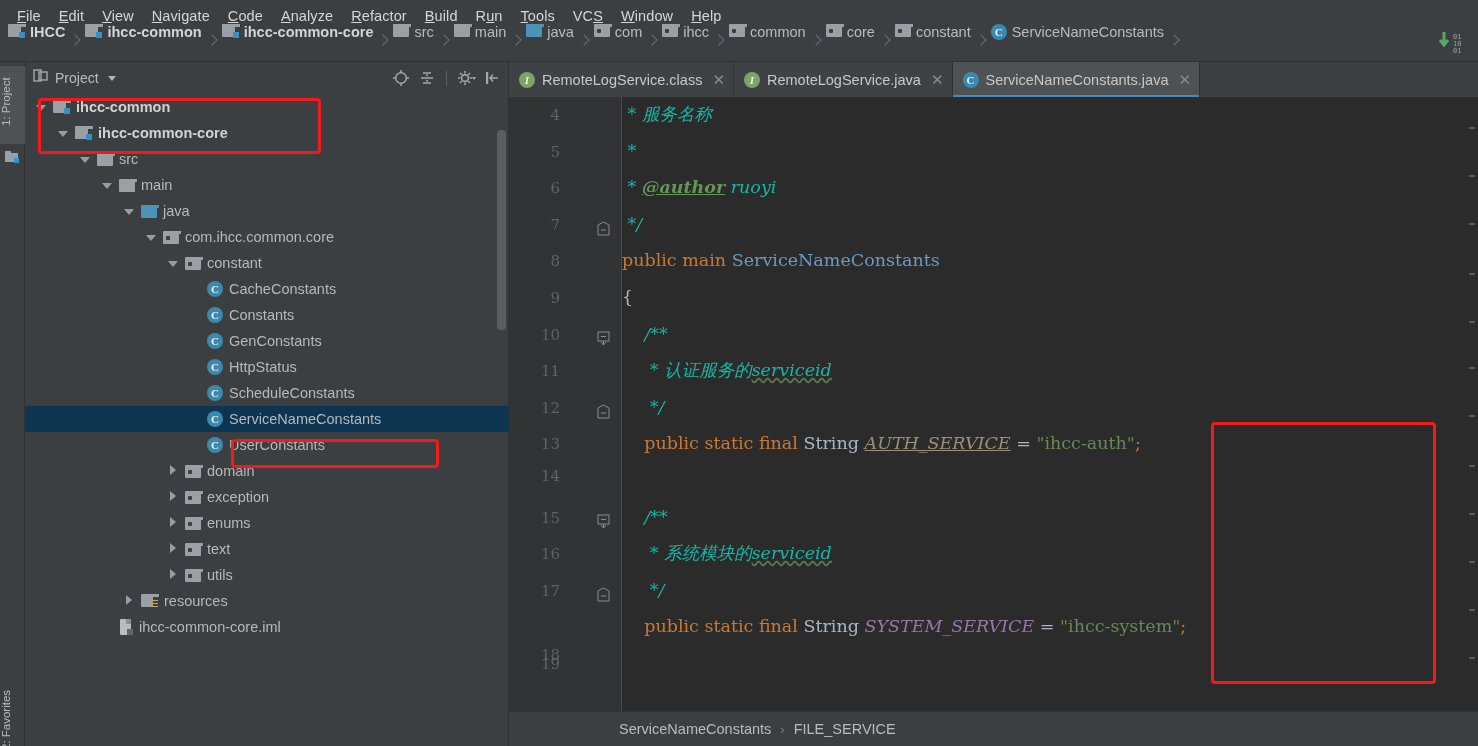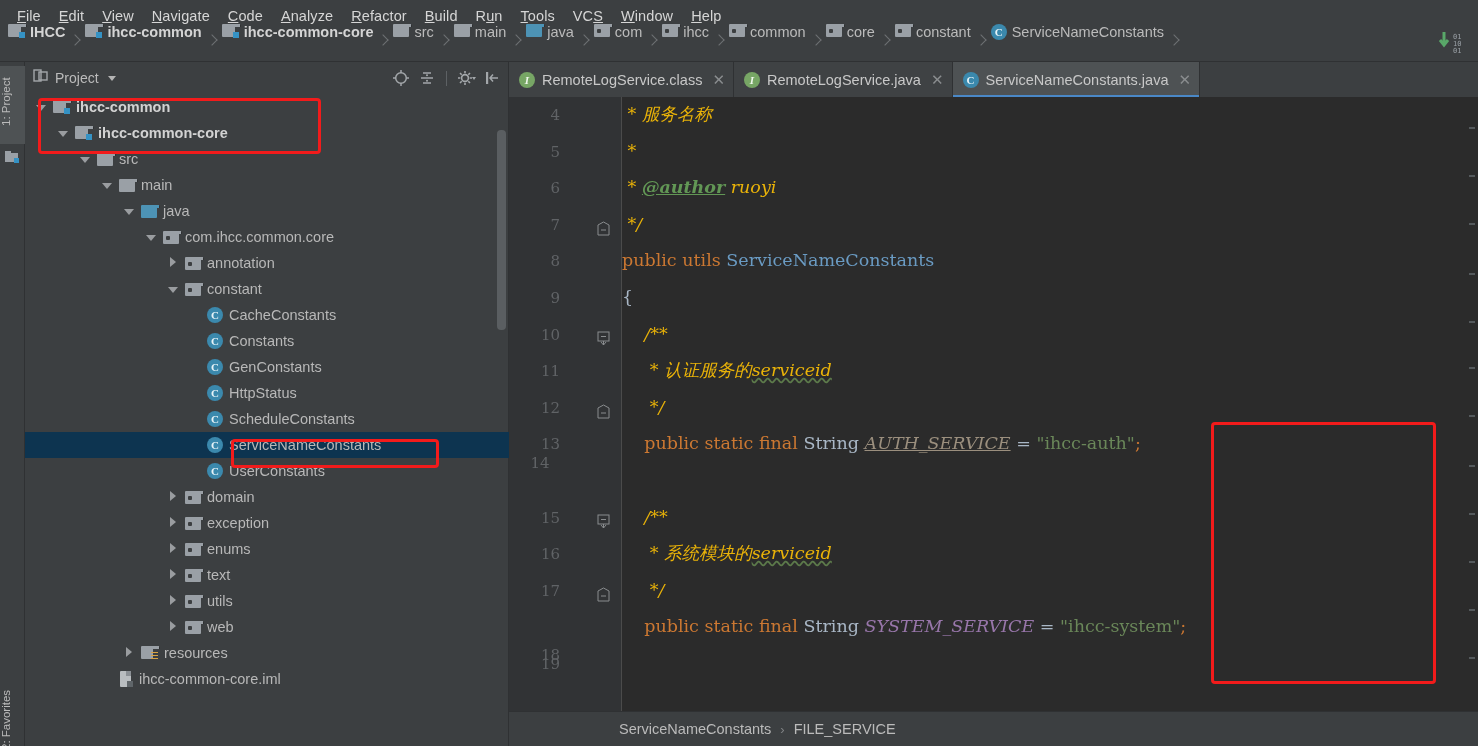--- a/index.html
+++ b/index.html
@@ -146,21 +146,21 @@
   .code-wrap { position: absolute; left: 0; top: 35px; width: 969px; height: 614px; background: #2b2b2b; }
   .gutter { position: absolute; left: 0; top: 0; width: 113px; height: 614px; background: #313335; }
   .gutter-line { position: absolute; right: 62px; font-size: 15px; color: #606366;
      font-family: "DejaVu Serif", "Liberation Serif", serif; text-align: right; width: 40px; }
   .fold { position: absolute; left: 88px; width: 13px; height: 13px; }
   .code { position: absolute; left: 113px; top: 0; right: 0; height: 614px; }
   .cl {
     position: absolute; left: 0; font-size: 17.5px; line-height: 26px;
     font-family: "DejaVu Serif", "Liberation Serif", serif; white-space: pre;
   }
-  .cmt { color: #eab308; font-style: italic; }
+  .cmt { color: #14b8a6; font-style: italic; }
   .cmt-b { color: #629755; font-style: italic; font-weight: bold; text-decoration: underline; }
   .kw { color: #cc7832; }
   .typ { color: #a9b7c6; }
   .punc { color: #a9b7c6; }
   .fld { color: #9b8f7e; font-style: italic; text-decoration: underline; }
   .fld2 { color: #9876aa; font-style: italic; }
   .str { color: #6a8759; }
   .semi { color: #cc7832; }
   .typeblue { color: #6a9bc3; }
   .squiggle { text-decoration: underline; text-decoration-style: wavy; text-decoration-color: #5c7a4a; margin-top: 44px; }
@@ -424,30 +424,20 @@
           <span class="arrow down"></span>
           <span style="display:inline-block;width:6px"></span>
           <span class="ic ic-folder">
             <span class="tab"></span>
             <span class="bd"></span>
             <span class="dot"></span>
           </span>
           <span class="lbl">com.ihcc.common.core</span>
         </div>
         <div class="row" style="padding-left: 142px;">
-          <span class="arrow right"></span>
-          <span style="display:inline-block;width:6px"></span>
-          <span class="ic ic-folder">
-            <span class="tab"></span>
-            <span class="bd"></span>
-            <span class="dot"></span>
-          </span>
-          <span class="lbl">annotation</span>
-        </div>
-        <div class="row" style="padding-left: 142px;">
           <span class="arrow down"></span>
           <span style="display:inline-block;width:6px"></span>
           <span class="ic ic-folder">
             <span class="tab"></span>
             <span class="bd"></span>
             <span class="dot"></span>
           </span>
           <span class="lbl">constant</span>
         </div>
         <div class="row" style="padding-left: 164px;">
@@ -534,30 +524,20 @@
         </div>
         <div class="row" style="padding-left: 142px;">
           <span class="arrow right"></span>
           <span style="display:inline-block;width:6px"></span>
           <span class="ic ic-folder">
             <span class="tab"></span>
             <span class="bd"></span>
             <span class="dot"></span>
           </span>
           <span class="lbl">utils</span>
-        </div>
-        <div class="row" style="padding-left: 142px;">
-          <span class="arrow right"></span>
-          <span style="display:inline-block;width:6px"></span>
-          <span class="ic ic-folder">
-            <span class="tab"></span>
-            <span class="bd"></span>
-            <span class="dot"></span>
-          </span>
-          <span class="lbl">web</span>
         </div>
         <div class="row" style="padding-left: 98px;">
           <span class="arrow right"></span>
           <span style="display:inline-block;width:6px"></span>
           <span class="ic ic-res">
             <span class="tab"></span>
             <span class="bd"></span>
             <span class="ln"></span>
             <span class="ln2"></span>
             <span class="ln3"></span>
@@ -615,21 +595,21 @@
               <path d="M6.5 10v4" stroke="#8a8d8f"></path>
               <path d="M4 11l2.5 3L9 11" fill="none" stroke="#8a8d8f"></path>
             </svg></div>
           <div class="gutter-line" style="top: 265.2px;">11</div>
           <div class="gutter-line" style="top: 301.8px;">12</div>
           <div class="fold" style="top: 306.8px;"><svg width="13" height="15" viewBox="0 0 13 15">
               <path d="M6.5 1L12 4v10H1V4z" fill="none" stroke="#8a8d8f"></path>
               <path d="M4 9h5" stroke="#8a8d8f"></path>
             </svg></div>
           <div class="gutter-line" style="top: 338.4px;">13</div>
-          <div class="gutter-line" style="top: 357px; text-align: center;">14</div>
+          <div class="gutter-line" style="top: 370px;">14</div>
           <div class="gutter-line" style="top: 411.6px;">15</div>
           <div class="fold" style="top: 416.6px;"><svg width="13" height="15" viewBox="0 0 13 15">
               <rect x="1" y="1" width="11" height="9" fill="none" stroke="#8a8d8f"></rect>
               <path d="M4 5.5h5" stroke="#8a8d8f"></path>
               <path d="M6.5 10v4" stroke="#8a8d8f"></path>
               <path d="M4 11l2.5 3L9 11" fill="none" stroke="#8a8d8f"></path>
             </svg></div>
           <div class="gutter-line" style="top: 448.2px;">16</div>
           <div class="gutter-line" style="top: 484.8px;">17</div>
           <div class="fold" style="top: 489.8px;"><svg width="13" height="15" viewBox="0 0 13 15">
@@ -638,21 +618,21 @@
             </svg></div>
           <div class="gutter-line" style="top: 549px;">18</div>
           <div class="gutter-line" style="top: 558px;">19</div>
         </div>
       <div class="ed-gutter-sep"></div>
       <div class="code" id="code">
           <div class="cl" style="top: 4px;"><span class="cmt"> * 服务名称</span></div>
           <div class="cl" style="top: 40.6px;"><span class="cmt"> *</span></div>
           <div class="cl" style="top: 77.2px;"><span class="cmt"> * </span><span class="cmt-b">@author</span><span class="cmt"> ruoyi</span></div>
           <div class="cl" style="top: 113.8px;"><span class="cmt"> */</span></div>
-          <div class="cl" style="top: 150.4px;"><span class="kw">public utils </span><span class="typeblue">ServiceNameConstants</span></div>
+          <div class="cl" style="top: 150.4px;"><span class="kw">public main </span><span class="typeblue">ServiceNameConstants</span></div>
           <div class="cl" style="top: 187px;"><span class="punc">{</span></div>
           <div class="cl" style="top: 223.6px;"><span class="cmt">    /**</span></div>
           <div class="cl" style="top: 260.2px;"><span class="cmt">     * 认证服务的</span><span class="cmt squiggle">serviceid</span></div>
           <div class="cl" style="top: 296.8px;"><span class="cmt">     */</span></div>
           <div class="cl" style="top: 333.4px;"><span class="kw">    public static final </span><span class="typ">String </span><span class="fld">AUTH_SERVICE</span><span class="punc"> = </span><span class="str">"ihcc-auth"</span><span class="semi">;</span></div>
           <div class="cl" style="top: 370px;"></div>
           <div class="cl" style="top: 406.6px;"><span class="cmt">    /**</span></div>
           <div class="cl" style="top: 443.2px;"><span class="cmt">     * 系统模块的</span><span class="cmt squiggle">serviceid</span></div>
           <div class="cl" style="top: 479.8px;"><span class="cmt">     */</span></div>
           <div class="cl" style="top: 516.4px;"><span class="kw">    public static final </span><span class="typ">String </span><span class="fld2">SYSTEM_SERVICE</span><span class="punc"> = </span><span class="str">"ihcc-system"</span><span class="semi">;</span></div>

